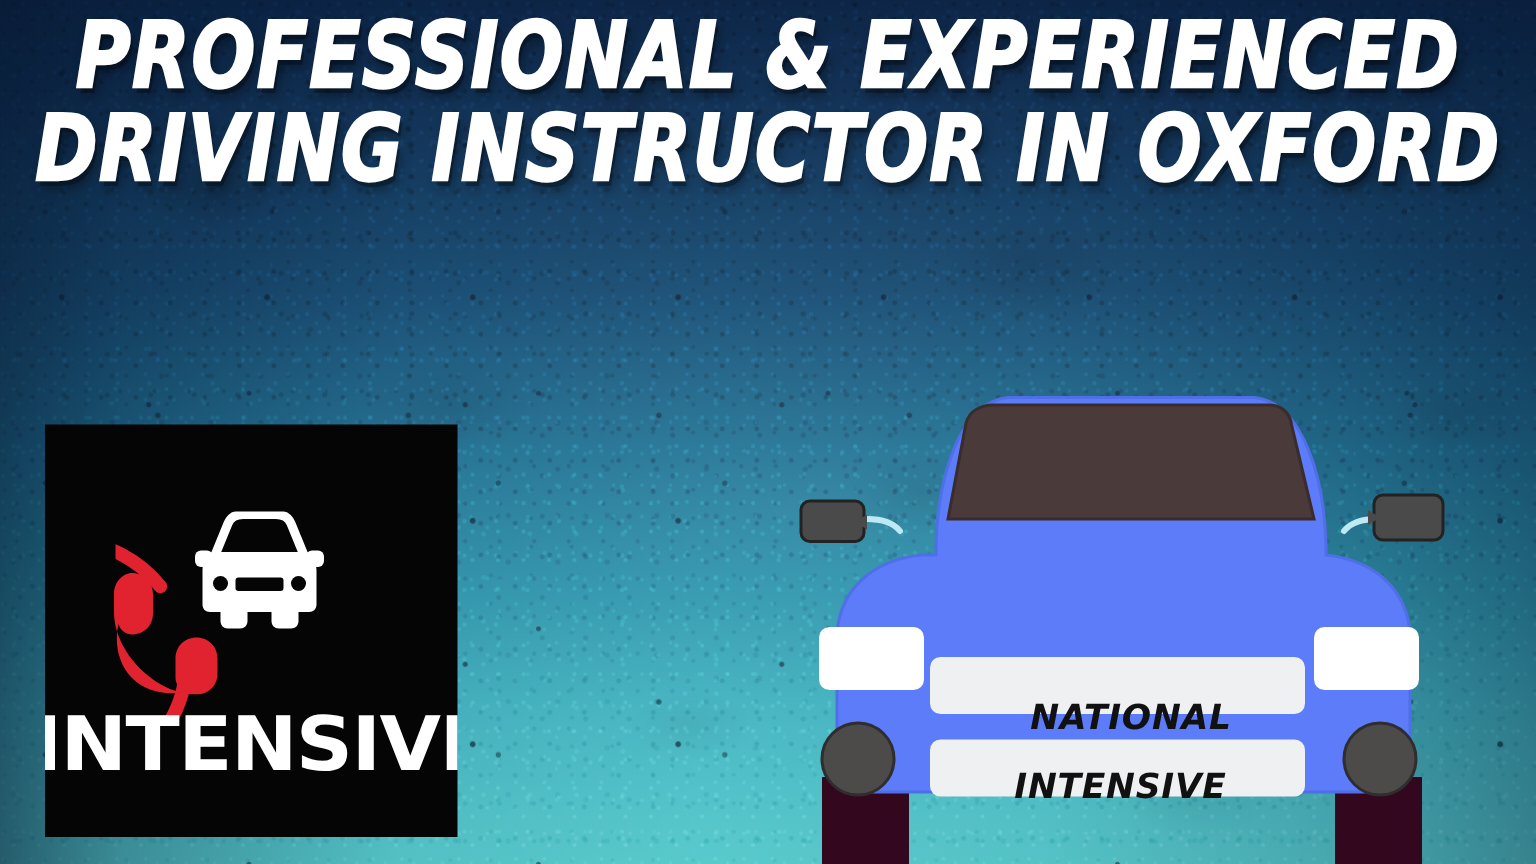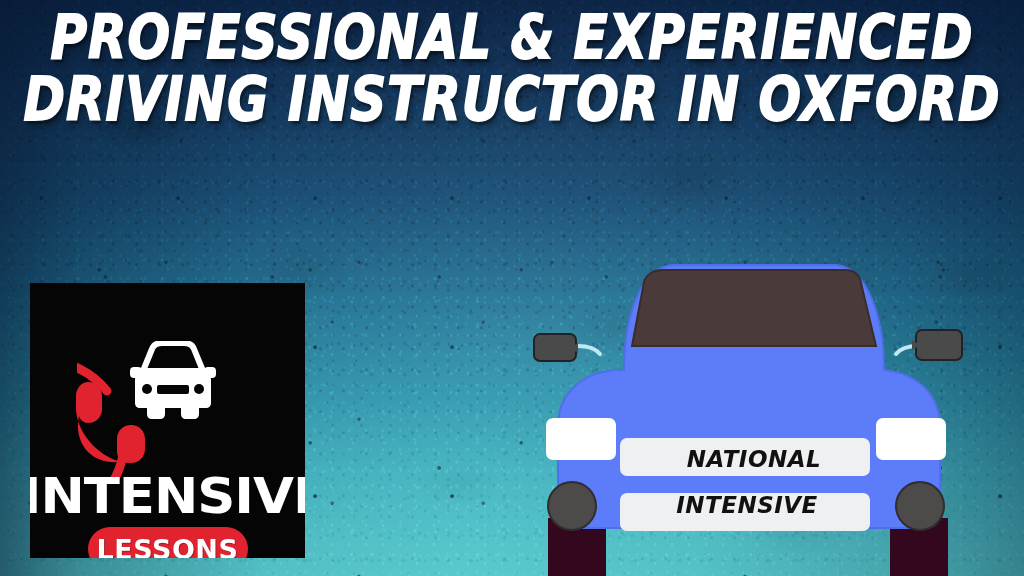--- a/index.html
+++ b/index.html
@@ -227,20 +227,21 @@
   .plate-text {
     position: absolute;
     font-family: "DejaVu Sans", sans-serif;
     font-weight: 700;
     font-style: italic;
     color: #111111;
     text-align: center;
     white-space: nowrap;
     line-height: 1;
     z-index: 25;
+    margin-top: 20px;
   }
   .plate-national {
     left: 629px;
     top: 448px;
     width: 250px;
     font-size: 23px;
     letter-spacing: 0.5px;
   }
   .plate-intensive {
     left: 622px;
@@ -297,23 +298,20 @@
         <svg viewBox="0 0 86 86" xmlns="http://www.w3.org/2000/svg">
           <path d="M14 5 C22 5 28 11 28 19 L28 32 C28 40 22 46 14 46 C10 46 6 43 5 39
                    C2 52 5 66 14 75 C23 84 37 87 50 84 C46 83 43 79 43 75 L43 62
                    C43 54 49 48 57 48 C65 48 71 54 71 62 L71 72 C71 80 65 86 57 86
                    C30 86 2 58 2 31 L2 19 C2 11 8 5 14 5 Z" fill="#e1232f"></path>
         </svg>
       </div>
 
       <div class="logo-word">INTENSIVE</div>
 
-      <div class="logo-pill">
-        <span>LESSONS</span>
-      </div>
 
     </div>
   </div>
 
   <div class="car">
     <svg viewBox="0 0 460 326" xmlns="http://www.w3.org/2000/svg">
 
       <rect x="28" y="268" width="58" height="58" fill="#33081f"></rect>
       <rect x="370" y="268" width="58" height="58" fill="#33081f"></rect>
 

